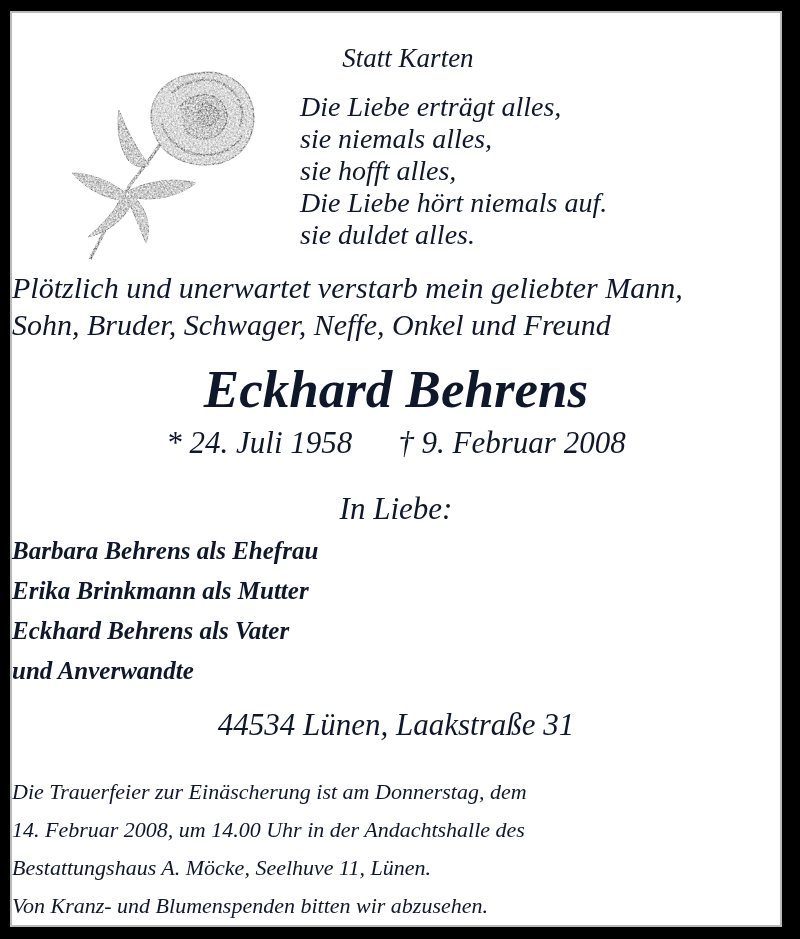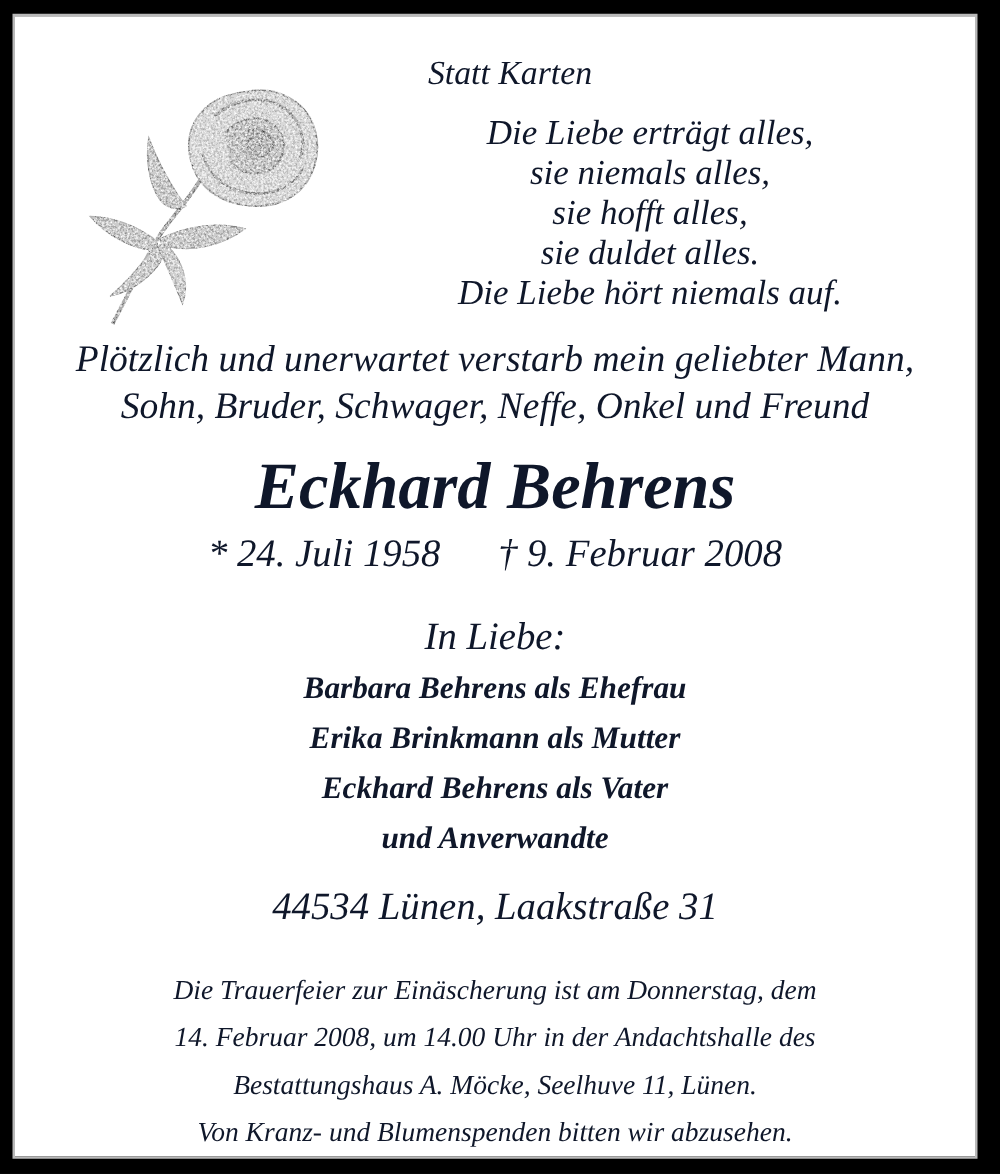--- a/index.html
+++ b/index.html
@@ -13,21 +13,21 @@
   .sheet{
     position:absolute;
     left:12px;top:13px;
     width:768px;height:912px;
     background:#ffffff;
     outline:2px solid #b9b9b9;
     color:#0f172a;
   }
   .line{ position:absolute; left:0; width:100%; text-align:center;
          font-style:italic; white-space:nowrap; }
-  .block{ position:absolute; font-style:italic; text-align:center; }
+  .block{ position:absolute; font-style:italic; text-align:left; }
 
   .header-line{ top:30px; font-size:27px; padding-left:12px; }
 
   .poem{ top:78px; left:288px; width:440px; font-size:28px; line-height:32px; }
 
   .intro{ top:256px; width:100%; left:0; font-size:30px; line-height:37px; }
 
   .deceased-name{ top:344px; font-size:53px; font-weight:bold; line-height:64px; }
 
   .dates{ top:412px; font-size:31px; }
@@ -82,22 +82,22 @@
         <path d="M136,42 C144,38 154,42 156,50 C158,58 150,64 142,62 C136,60 134,52 138,48 C141,45 147,46 148,51" fill="#6f6f6f" stroke="#3c3c3c" stroke-width="1.6"></path>
       </g>
     </svg>
 
     <div class="line header-line">Statt Karten</div>
 
     <div class="block poem">
       <div>Die Liebe erträgt alles,</div>
       <div>sie niemals alles,</div>
       <div>sie hofft alles,</div>
+      <div>Die Liebe hört niemals auf.</div>
       <div>sie duldet alles.</div>
-      <div>Die Liebe hört niemals auf.</div>
     </div>
 
     <div class="block intro">
       <div>Plötzlich und unerwartet verstarb mein geliebter Mann,</div>
       <div>Sohn, Bruder, Schwager, Neffe, Onkel und Freund</div>
     </div>
 
     <div class="line deceased-name">Eckhard Behrens</div>
 
     <div class="line dates">

